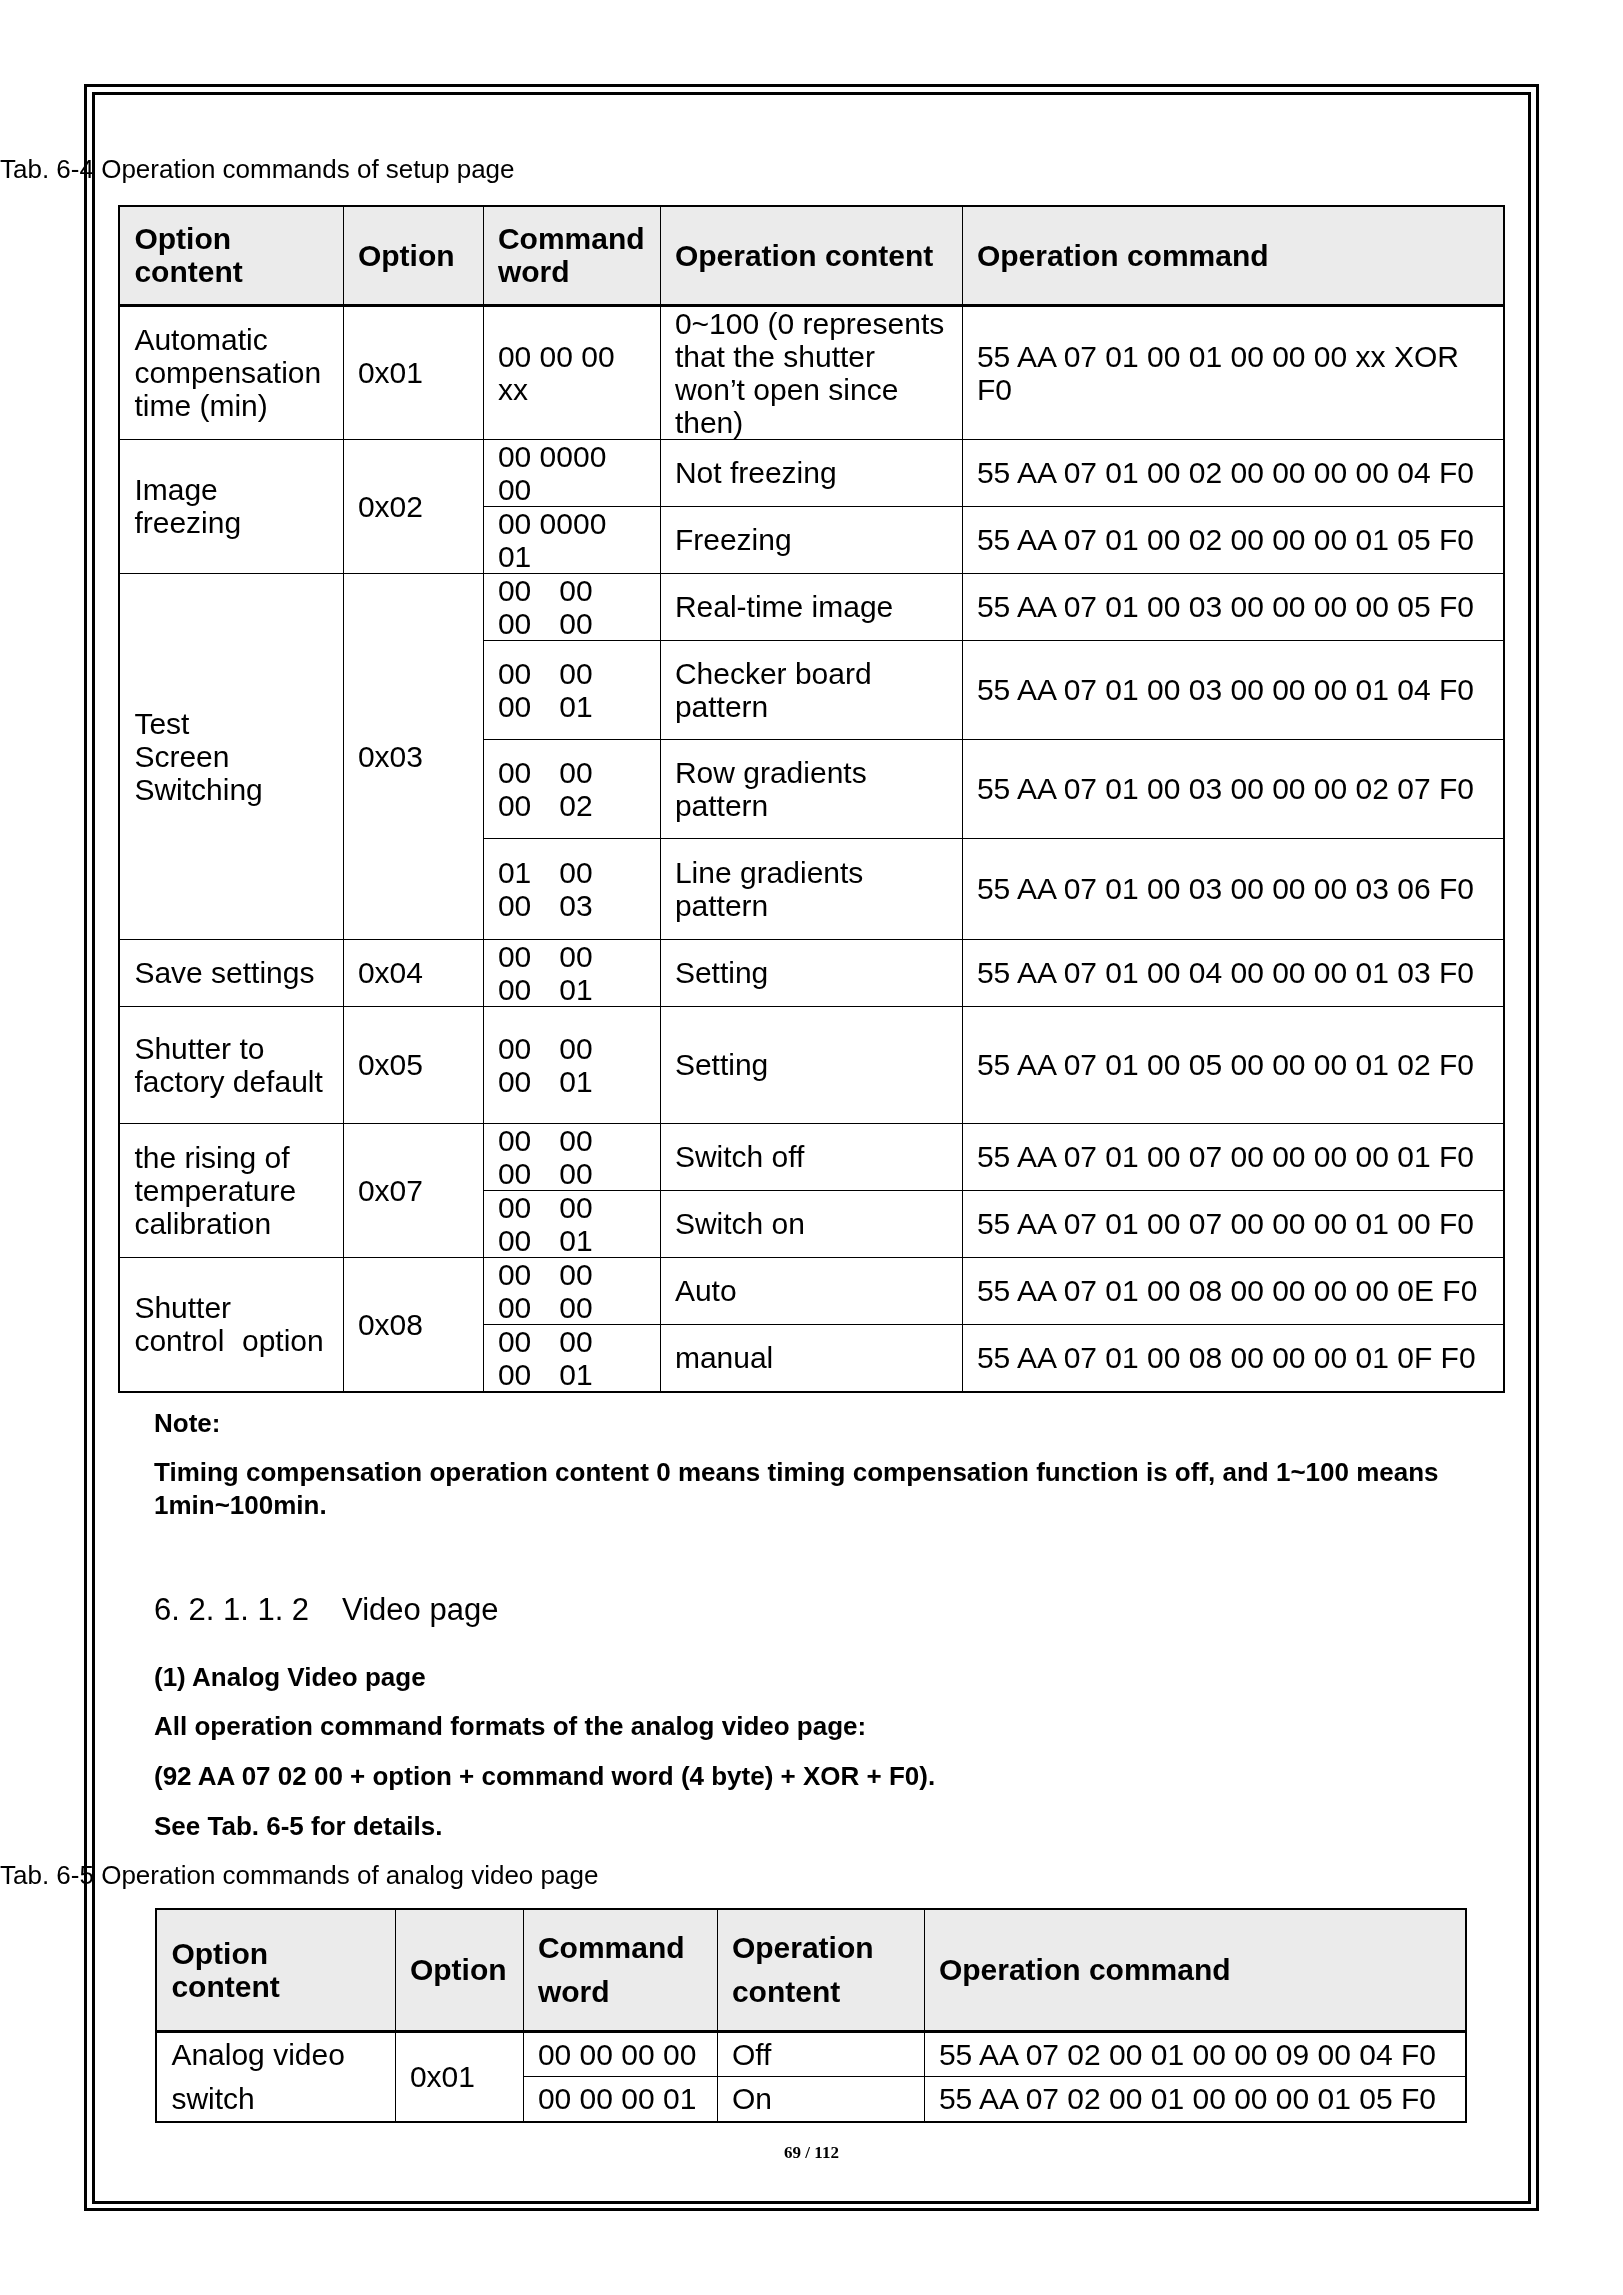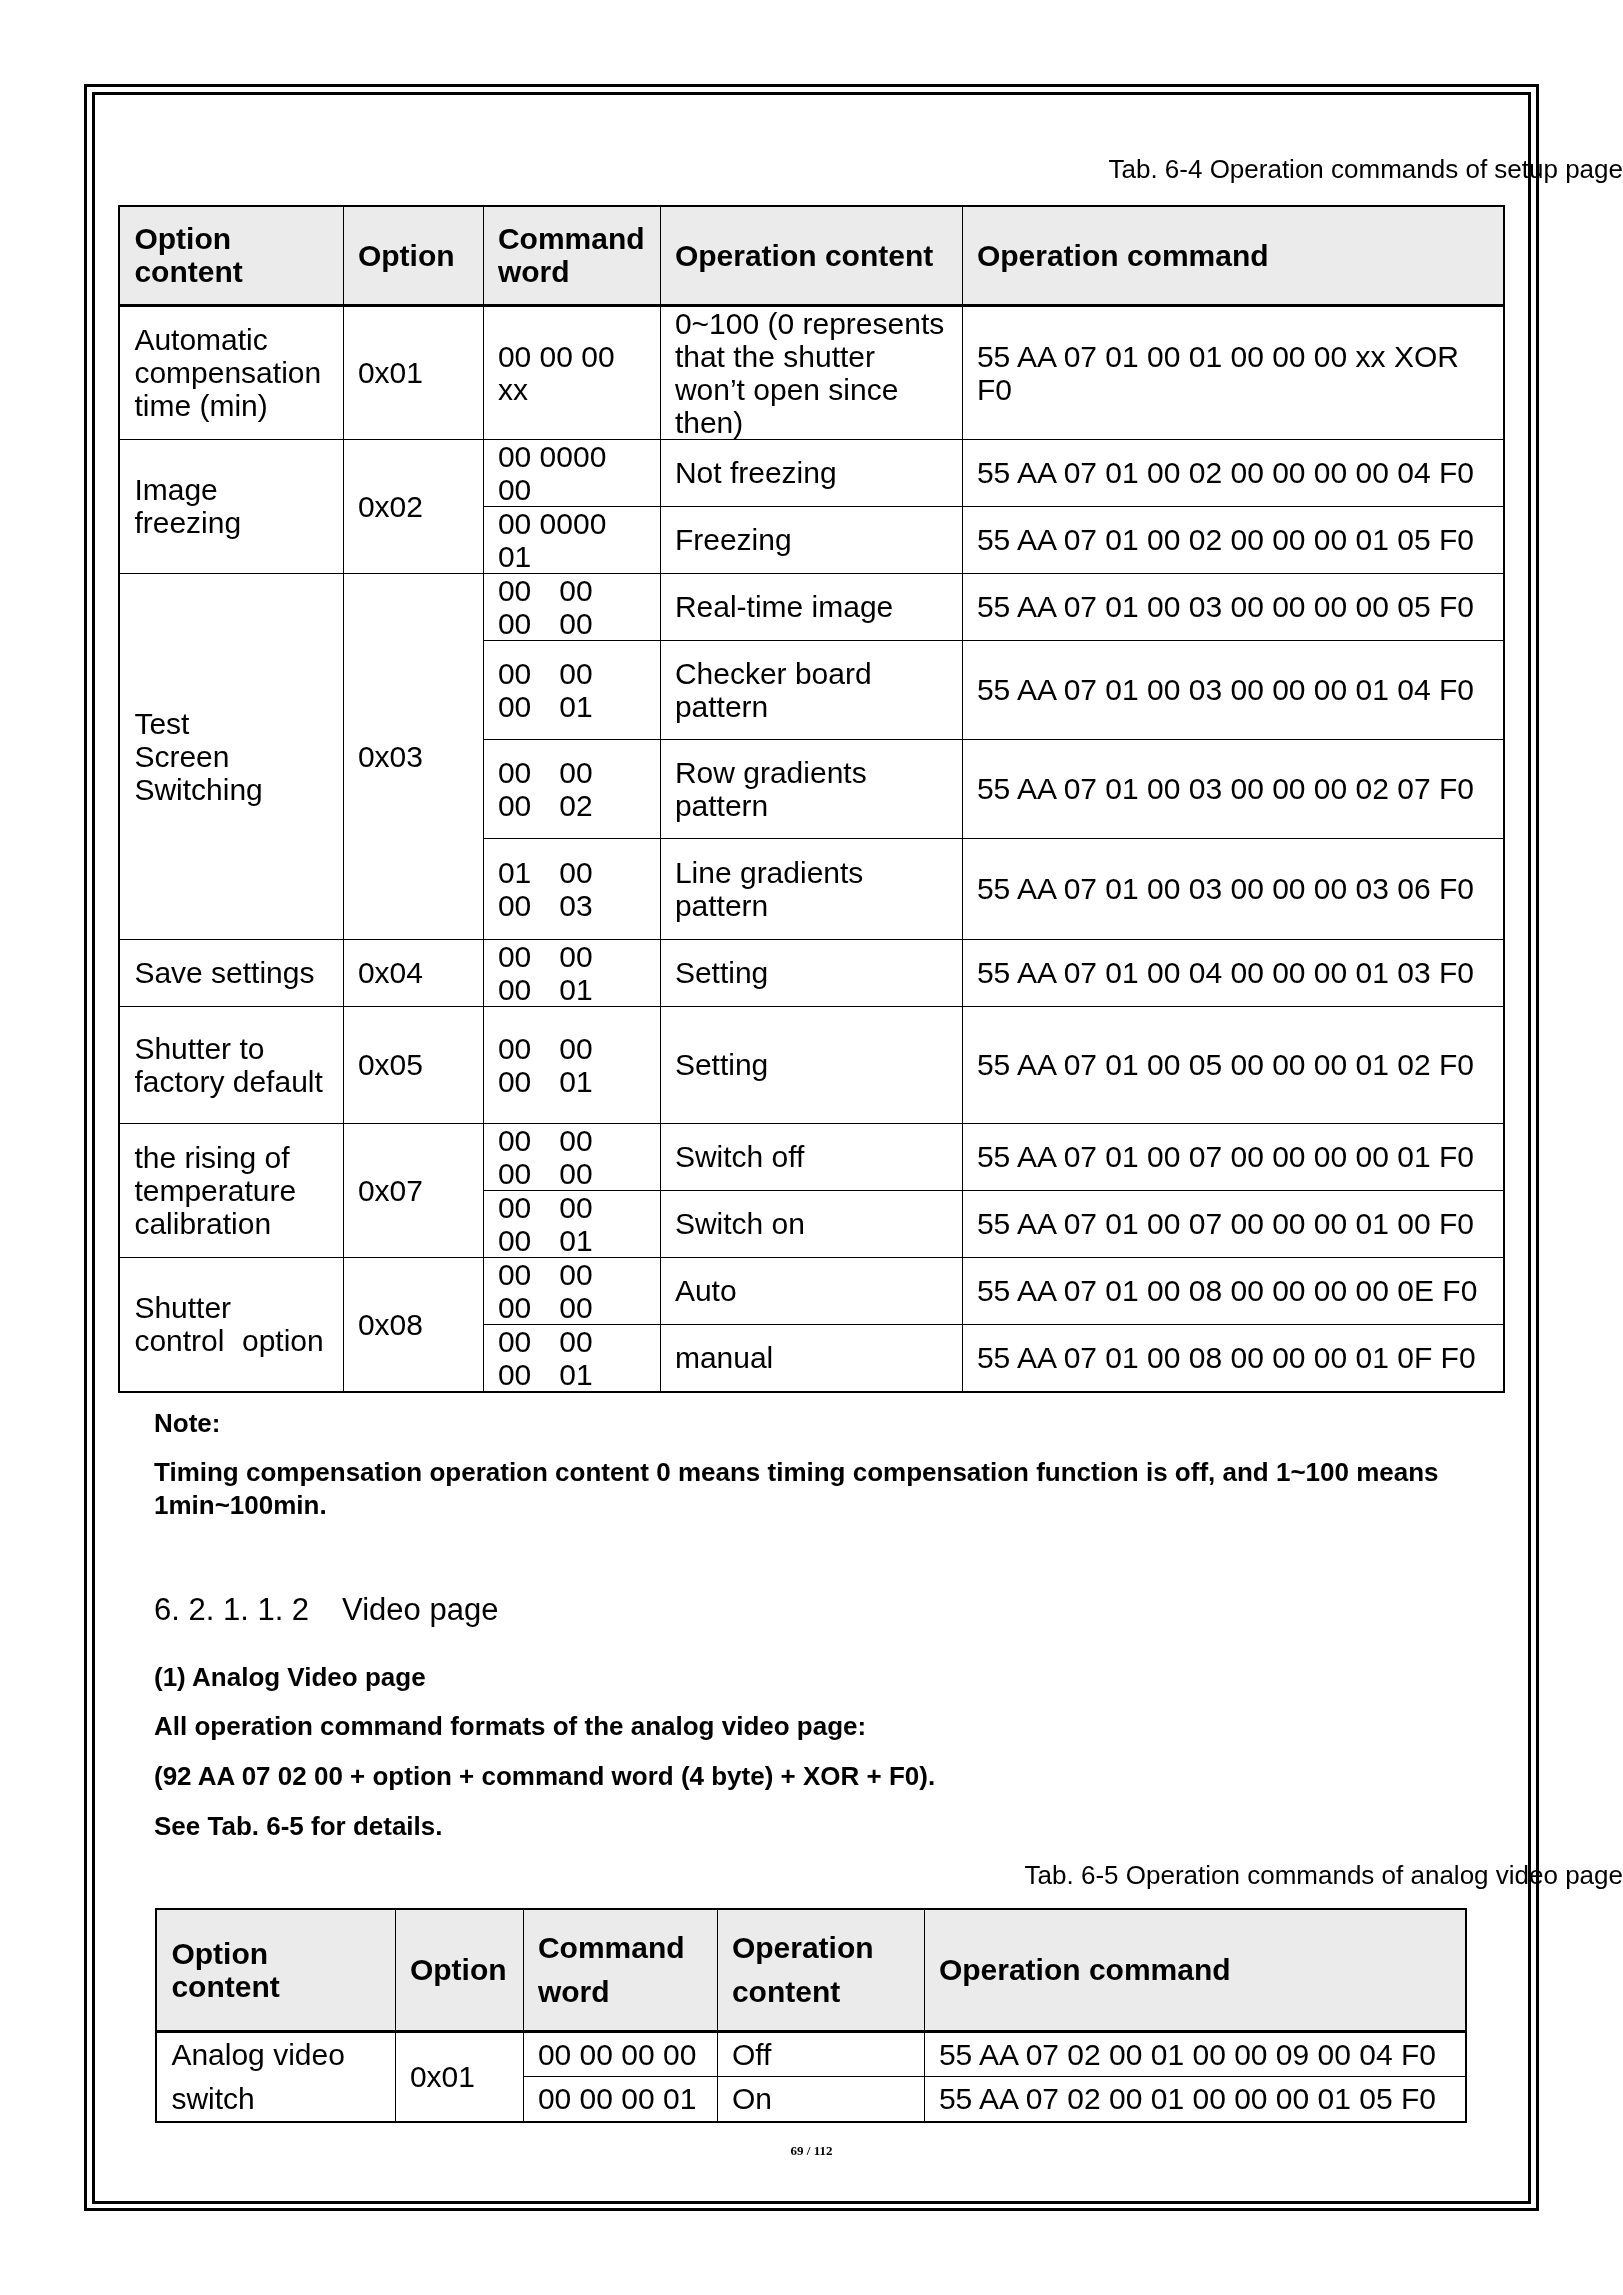--- a/index.html
+++ b/index.html
@@ -2,34 +2,34 @@
 <html style="font-size:10.5px"><head>
 <meta charset="utf-8">
 <style>
   html, body { margin: 0; padding: 0; background: #ffffff; }
   body { width: 1623px; height: 2295px; position: relative; overflow: hidden;
          font-family: "Liberation Sans", sans-serif; color: #000; }
   .frame-outer { position: absolute; left: 84px; top: 84px; width: 1455px; height: 2127px;
                  border: 3.9px solid #000; box-sizing: border-box; }
   .frame-inner { position: absolute; left: 92px; top: 92px; width: 1439px; height: 2112px;
                  border: 3.9px solid #000; box-sizing: border-box; }
-  .caption { position: absolute; left: 0; width: 1623px; text-align: right; font-size: 26px; line-height: 31px; }
+  .caption { position: absolute; left: 0; width: 1623px; text-align: left; font-size: 26px; line-height: 31px; }
   .t { position: absolute; border-collapse: collapse; table-layout: fixed; font-size: 30px; }
   .t td, .t th { border: 1.6px solid #000; padding: 0 14.4px; vertical-align: middle; text-align: left;
                  line-height: 33px; font-weight: normal; }
   .t th { background: #ebebeb; font-weight: bold; }
   .t tr.head th { border-bottom: 3.3px solid #000; }
   .t { border: 2.6px solid #000; }
   .cw { word-spacing: 19.6px; }
   .ls { line-height: 48px; margin-top: 40px; }
   .txt { position: absolute; left: 154px; font-size: 26px; line-height: 33px; font-weight: bold; }
   .h4 { position: absolute; left: 154px; font-size: 31px; line-height: 37px; }
   .h4 .num { margin-right: 33px; }
   .pageno { position: absolute; left: 0; width: 1623px; text-align: center; top: 2143px;
-            font-family: "Liberation Serif", serif; font-weight: bold; font-size: 13px; }
+            font-family: "Liberation Serif", serif; font-weight: bold; font-size: 17px; }
 </style>
 </head>
 <body>
 
 <div class="frame-outer"></div>
 <div class="frame-inner"></div>
 
 <div class="caption" style="top:154px">Tab. 6-4 Operation commands of setup page</div>
 
 <table class="t" style="left:118px; top:205px; width:1386px;">

